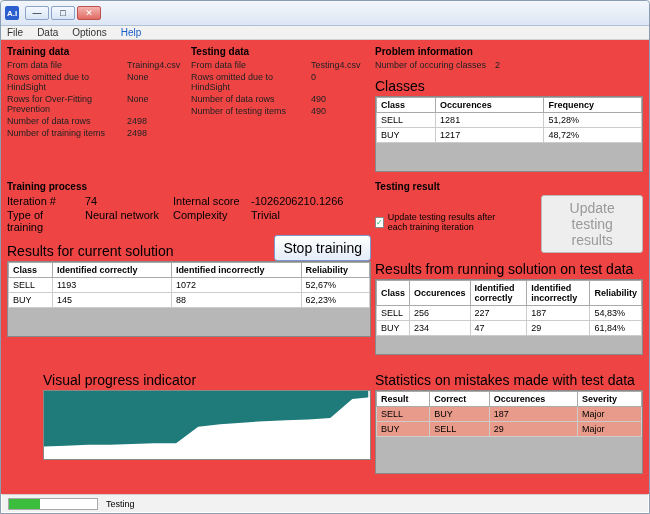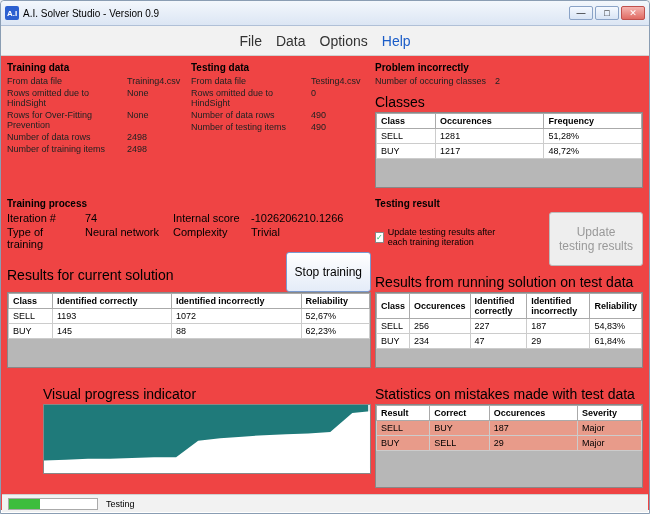--- a/index.html
+++ b/index.html
@@ -3,21 +3,21 @@
 <meta charset="utf-8">
 <style>
 * { box-sizing: border-box; margin: 0; padding: 0; }
 body { font-family: Tahoma, Arial, sans-serif; font-size: 9px; background: #eceef2; width: 650px; height: 514px; overflow: hidden; }
 .window { width: 650px; height: 514px; background: #fff; border: 1px solid #8a9db3; border-radius: 4px 4px 0 0; position: relative; }
 .titlebar { height: 22px; background: linear-gradient(#f3f7fc, #dce6f4); border-bottom: 1px solid #b0c0d7; display: flex; align-items: center; padding: 12px 4px; border-radius: 4px 4px 0 0; }
 .titlebar .icon { width: 14px; height: 14px; background: #2b5fd0; color: #fff; font-size: 8px; display: flex; align-items: center; justify-content: center; border-radius: 2px; margin-right: 4px; font-weight: bold; }
 .titlebar .title { font-size: 10px; color: #000; flex: 1; }
 .titlebar .wbtn { width: 24px; height: 14px; border: 1px solid #8aa3c7; margin-left: 2px; border-radius: 2px; text-align: center; line-height: 12px; font-size: 9px; background: linear-gradient(#f5f9ff,#d8e4f5); }
 .titlebar .close { background: linear-gradient(#f5b4b0,#e06b63); color: #fff; border-color: #c0504d; }
-.menubar { display: flex; padding: 2px 6px; background: #f2f2f2; border-bottom: 1px solid #d0d0d0; height: 30px; align-items: center; gap: 14px; font-size: 14px; justify-content: center; }
+.menubar { display: flex; padding: 2px 6px; background: #f2f2f2; border-bottom: 1px solid #d0d0d0; height: 14px; align-items: center; gap: 14px; font-size: 10px; }
 .menubar .menu { color: #333; cursor: default; }
 .menubar .menu.help { color: #1a5cc8; }
 .content { display: grid; grid-template-columns: 180px 180px 1fr; grid-template-rows: auto auto auto auto; gap: 4px; padding: 6px; background: #ef4444; height: 454px; }
 .section { font-size: 9px; }
 .section-title { font-weight: bold; font-size: 10px; margin-bottom: 3px; }
 .kv { display: flex; margin-bottom: 2px; font-size: 9px; }
 .kv .k { width: 120px; color: #222; }
 .kv .v { flex: 1; color: #222; }
 .box1 { grid-column: 1; grid-row: 1; }
 .box2 { grid-column: 2; grid-row: 1; }
@@ -27,40 +27,39 @@
 .box6 { grid-column: 1 / 3; grid-row: 3; padding-left: 36px; }
 .box7 { grid-column: 3; grid-row: 3; }
 table { border-collapse: collapse; width: 100%; font-size: 9px; background: #fff; border-radius: 17px; }
 th { text-align: left; padding: 2px 4px; border: 1px solid #aaa; background: #fff; font-weight: bold; font-size: 9px; }
 td { padding: 2px 4px; border: 1px solid #ccc; background: #fff; font-size: 9px; }
 .tbl-wrap { border: 1px solid #888; background: #b7b7b7; }
 .tbl-pad { height: 28px; background: #b7b7b7; }
 .mistake-row td { background: #e89b8a; }
 .vp-box { border: 1px solid #888; height: 70px; background: #fff; position: relative; overflow: hidden; }
 .vp-chart { position: absolute; inset: 0; }
-.btn { border: 1px solid #7a9ad0; background: linear-gradient(#fff,#e4ecf8); border-radius: 3px; padding: 12px 8px; font-size: 12px; cursor: pointer; margin-left: 36px; }
+.btn { border: 1px solid #7a9ad0; background: linear-gradient(#fff,#e4ecf8); border-radius: 3px; padding: 4px 8px; font-size: 14px; cursor: pointer; margin-left: 36px; }
 .btn.disabled { color: #999; border-color: #bbb; background: #eee; }
 .checkbox { display: flex; align-items: center; gap: 4px; margin-bottom: 4px; font-size: 9px; }
 .checkbox .cb { width: 11px; height: 11px; border: 1px solid #888; background: #fff; display: flex; align-items: center; justify-content: center; font-size: 8px; color: #2b6; }
 .statusbar { position: absolute; left: 1px; right: 1px; bottom: 1px; height: 18px; background: #f2f2f2; border-top: 1px solid #d0d0d0; display: flex; align-items: center; padding: 0 6px; gap: 8px; font-size: 9px; }
 .progress { width: 90px; height: 12px; border: 1px solid #aaa; background: #fff; }
 .progress-fill { height: 100%; background: #3dbd3d; width: 35%; }
 .train-row { display: flex; gap: 8px; margin-bottom: 2px; font-size: 11px; }
 .train-row .k { width: 70px; }
 .train-row .v { width: 80px; }
 .result-header { display: flex; justify-content: space-between; align-items: center; margin-bottom: 3px; }
 .sub-label { font-size: 14px; margin-bottom: 2px; margin-top: 8px; }
 </style>
 </head>
 <body>
 
 <div class="window">
   <div class="titlebar">
     <div class="icon">A.I</div>
-    <div class="title">A.I. Solver Studio - Version 0.9</div>
     <div class="wbtn">—</div>
     <div class="wbtn">□</div>
     <div class="wbtn close">✕</div>
   </div>
   <div class="menubar">
     <span class="menu">File</span>
     <span class="menu">Data</span>
     <span class="menu">Options</span>
     <span class="menu help">Help</span>
   </div>
@@ -109,21 +108,21 @@
             <span class="v">490</span>
           </div>
           <div class="kv">
             <span class="k">Number of testing items</span>
             <span class="v">490</span>
           </div>
         </div>
     </div>
 
     <div class="section box3">
-      <div class="section-title">Problem incorrectly</div>
+      <div class="section-title">Problem information</div>
       <div class="kv">
         <span class="k">Number of occuring classes</span>
         <span class="v">2</span>
       </div>
       <div class="sub-label">Classes</div>
       <div class="tbl-wrap">
         <table>
           <thead>
               <tr id="prob-h">
                 <th>Class</th>

